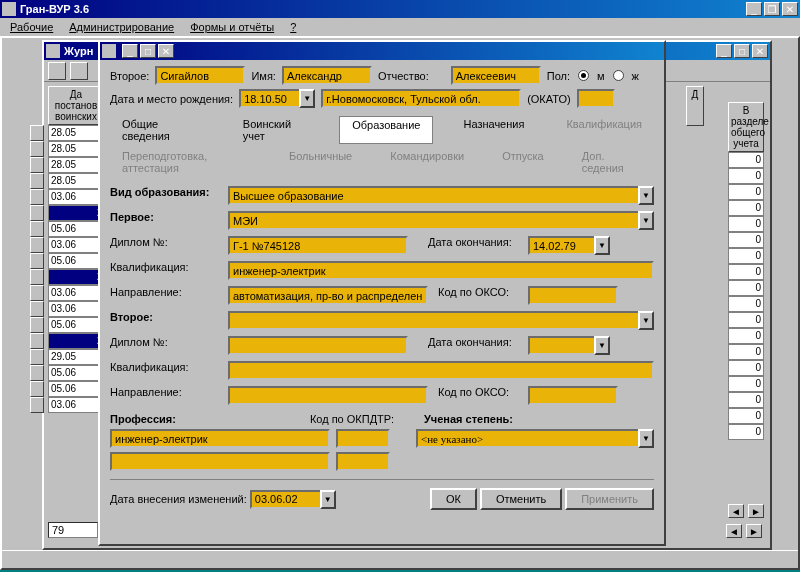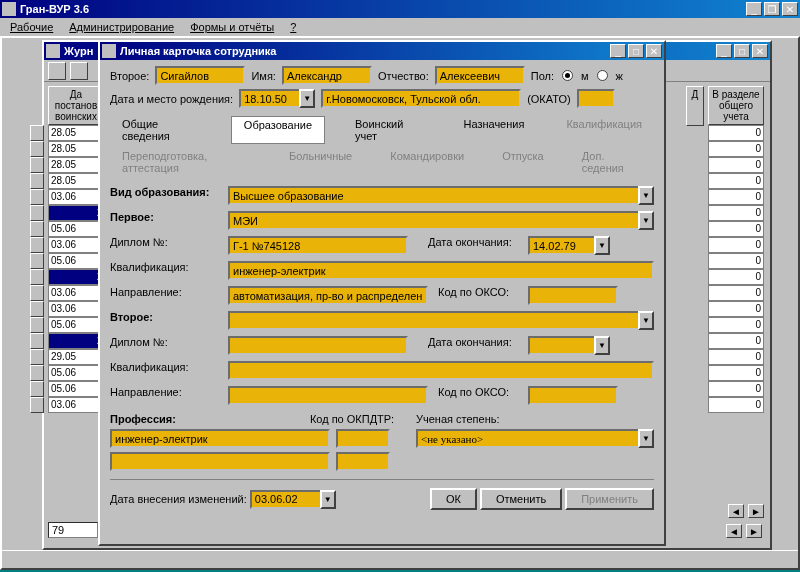--- a/index.html
+++ b/index.html
@@ -15,21 +15,21 @@
 .inner-window { position: absolute; background: #c0c0c0; border: 2px solid; border-color: #fff #404040 #404040 #fff; }
 .jrn { left: 40px; top: 2px; width: 730px; height: 510px; }
 .jrn .toolbar { height: 22px; background: #c0c0c0; display: flex; align-items: center; gap: 4px; padding: 0 4px; border-bottom: 1px solid #808080; }
 .tbtn { width: 18px; height: 18px; border: 1px solid; border-color: #fff #404040 #404040 #fff; background: #c0c0c0; cursor: pointer; }
 .jrn .client { position: relative; height: 462px; }
 .leftgrid { position: absolute; left: 4px; top: 4px; width: 56px; }
 .gridhead { background: #c0c0c0; border: 1px solid; border-color: #fff #404040 #404040 #fff; text-align: center; padding: 2px; font-size: 10px; line-height: 11px; }
 .gridcell { background: #fff; border: 1px solid #808080; padding: 1px 2px; height: 16px; font-size: 10px; white-space: nowrap; overflow: hidden; }
 .rowhdr { position: absolute; left: -18px; width: 14px; height: 16px; background: #c0c0c0; border: 1px solid; border-color: #fff #404040 #404040 #fff; }
 .selected { background: #000080 !important; color: #fff; padding-left: 48px; }
-.rightgrid { position: absolute; right: 6px; top: 4px; width: 56px; }
+.rightgrid { position: absolute; right: 6px; top: 20px; width: 36px; }
 .dhead { position: absolute; top: 4px; right: 66px; width: 18px; }
 .navbtns { position: absolute; right: 6px; bottom: 6px; display: flex; gap: 2px; }
 .pagenum { position: absolute; left: 4px; bottom: 6px; width: 50px; background: #fff; border: 1px inset #808080; padding: 1px 3px; }
 .modal { left: 96px; top: 2px; width: 568px; height: 506px; z-index: 10; }
 .modal .body { padding: 6px 10px; }
 .row { display: flex; align-items: center; gap: 6px; margin-bottom: 4px; }
 .lbl { white-space: nowrap; }
 .txtin { background: #eab308; border: 2px inset #c0c0c0; padding: 1px 3px; height: 19px; }
 .combo { display: flex; align-items: stretch; }
 .combo .txtin { border-right: none; }
@@ -196,56 +196,55 @@
         <span class="winbtn">◄</span>
         <span class="winbtn">►</span>
       </div>
       <div class="pagenum">79</div>
     </div>
   </div>
 
   <div class="inner-window modal">
     <div class="titlebar">
       <span class="icon"></span>
-      <span class="title">Личная карточка сотрудника</span>
       <span class="winbtn">_</span>
       <span class="winbtn">□</span>
       <span class="winbtn">✕</span>
     </div>
     <div class="body">
 
       <div class="row">
         <span class="lbl">Второе:</span>
         <input class="txtin" style="width: 90px;" value="Сигайлов">
         <span class="lbl">Имя:</span>
         <input class="txtin" style="width: 90px;" value="Александр">
         <span class="lbl">Отчество:</span>
-        <input class="txtin" style="width: 90px;" value="Алексеевич">
+        <input class="txtin" style="width: 90px; margin-left: 16px;" value="Алексеевич">
         <span class="lbl">Пол:</span>
         <span class="radio checked"></span>
           <span class="lbl">м</span>
         <span class="radio"></span>
           <span class="lbl">ж</span>
       </div>
 
       <div class="row">
         <span class="lbl">Дата и место рождения:</span>
         <div class="combo">
             <input class="txtin" style="width: 60px;" value="18.10.50">
             <span class="dd">▼</span>
           </div>
         <input class="txtin" style="width: 200px;" value="г.Новомосковск, Тульской обл.">
         <span class="lbl">(ОКАТО)</span>
         <input class="txtin" style="width: 38px;">
       </div>
 
       <div class="tabs1">
         <span class="tab">Общие сведения</span>
+        <span class="tab">Воинский учет</span>
         <span class="tab active">Образование</span>
-        <span class="tab">Воинский учет</span>
         <span class="tab">Назначения</span>
         <span class="tab disabled">Квалификация</span>
       </div>
       <div class="tabs2">
         <span class="tab disabled">Переподготовка, аттестация</span>
         <span class="tab disabled">Больничные</span>
         <span class="tab disabled">Командировки</span>
         <span class="tab disabled">Отпуска</span>
         <span class="tab disabled">Доп. седения</span>
       </div>
@@ -314,21 +313,21 @@
       <div class="fld">
           <span class="lbl">Направление:</span>
         <input class="txtin" style="width: 200px;">
         <span class="lbl" style="margin-left:10px;width:90px">Код по ОКСО:</span>
         <input class="txtin" style="width: 90px;">
         </div>
 
       <div class="row" style="margin-top:8px">
         <span class="lbl" style="font-weight:bold;width:118px">Профессия:</span>
         <span class="lbl" style="width:160px;text-align:right">Код по ОКПДТР:</span>
-        <span class="lbl" style="font-weight:normal;margin-left:16px">Ученая степень:</span>
+        <span class="lbl" style="font-weight:bold;margin-left:24px">Ученая степень:</span>
       </div>
       <div class="row">
         <input class="txtin" style="width: 220px;" value="инженер-электрик">
         <input class="txtin" style="width: 54px;">
         <div class="combo" style="flex:1;margin-left:20px">
             <input class="txtin" style="flex: 1 1 0%; font-family: Liberation Serif, serif;" value="&lt;не указано&gt;">
             <span class="dd">▼</span>
           </div>
       </div>
       <div class="row">

